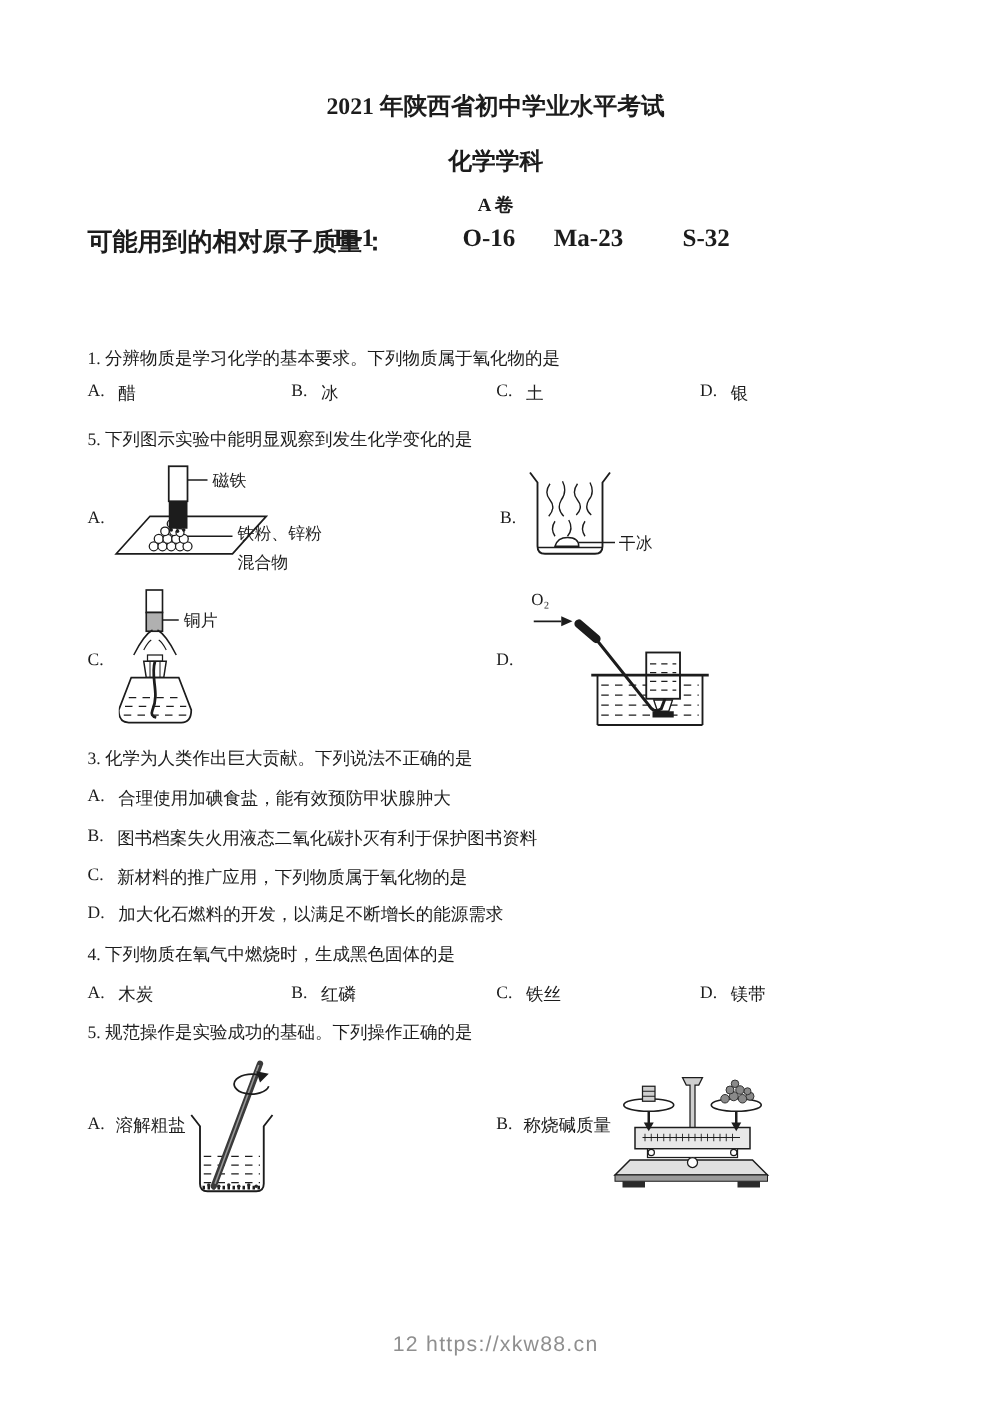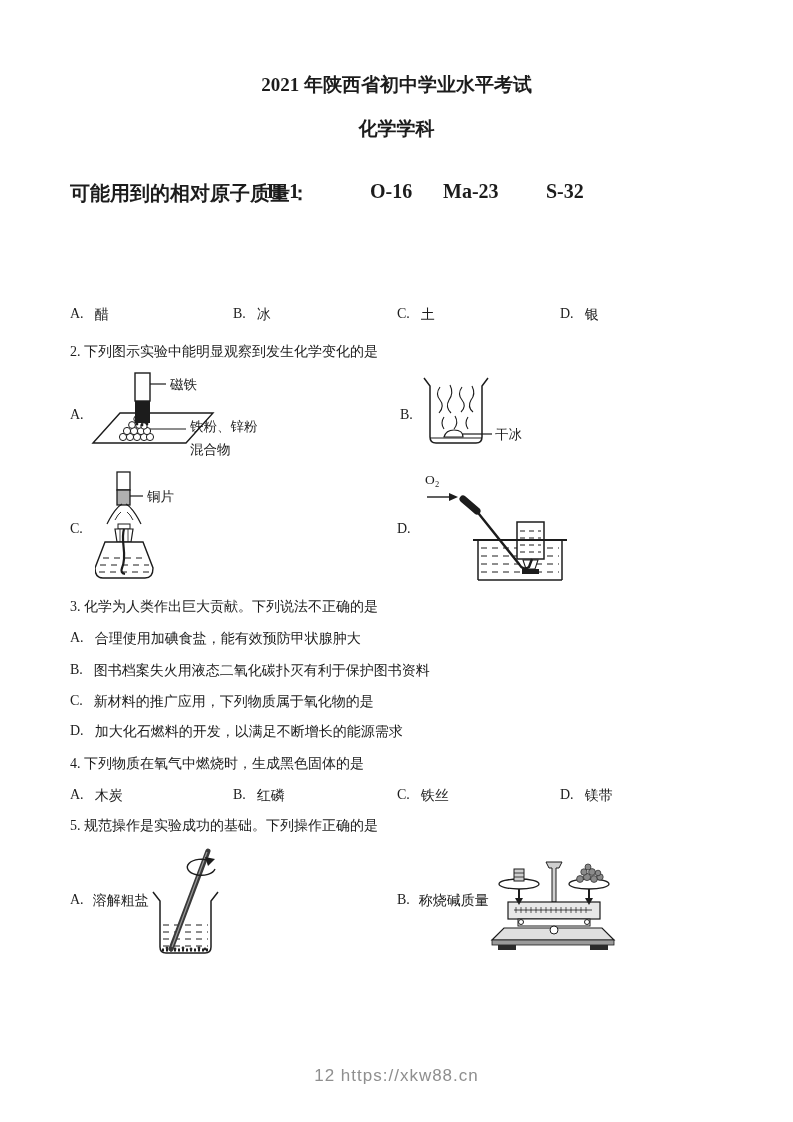--- a/index.html
+++ b/index.html
@@ -25,48 +25,50 @@
             font-size:17px; color:#8f8f8f; letter-spacing:1px; }
   svg { display:block; position:absolute; left:0; top:0; }
 </style>
 </head>
 <body>
 
 <div class="page">
 
   <div class="abs center t1 b">2021 年陕西省初中学业水平考试</div>
   <div class="abs center t2 b">化学学科</div>
+  <div class="abs center t3 b">A 卷</div>
 
   <div>
     <span class="abs atomic" style="left:70px;">可能用到的相对原子质量：</span>
     <span class="abs atomic" style="left:267px;">H-1</span>
     <span class="abs atomic" style="left:370px;">O-16</span>
     <span class="abs atomic" style="left:443px;">Ma-23</span>
     <span class="abs atomic" style="left:546px;">S-32</span>
   </div>
 
 
+  <div class="abs stem" style="left:70px; top:278px;">1. 分辨物质是学习化学的基本要求。下列物质属于氧化物的是</div>
   <div class="abs opt" style="left:70px;  top:306px;">
     <span>A.</span>
     <span>醋</span>
   </div>
   <div class="abs opt" style="left:233px; top:306px;">
     <span>B.</span>
     <span>冰</span>
   </div>
   <div class="abs opt" style="left:397px; top:306px;">
     <span>C.</span>
     <span>土</span>
   </div>
   <div class="abs opt" style="left:560px; top:306px;">
     <span>D.</span>
     <span>银</span>
   </div>
 
-  <div class="abs stem" style="left:70px; top:343px;">2. 下列图示实验中能明显观察到发生化学变化的是</div>
+  <div class="abs stem" style="left:70px; top:343px;">5. 下列图示实验中能明显观察到发生化学变化的是</div>
 
   <span class="abs figlabel" style="left:70px;  top:407px;">A.</span>
   <span class="abs figlabel" style="left:400px; top:407px;">B.</span>
   <span class="abs figlabel" style="left:70px;  top:521px;">C.</span>
   <span class="abs figlabel" style="left:397px; top:521px;">D.</span>
 
   <div class="fig" style="left:90px; top:371px; width:260px; height:95px;">
     <svg width="260" height="95" viewBox="0 0 260 95">
       <polygon points="3,72 30,42 123,42 96,72" fill="#fff" stroke="#1c1c1c" stroke-width="1.4"></polygon>
       <g fill="#fff" stroke="#1c1c1c" stroke-width="1">

